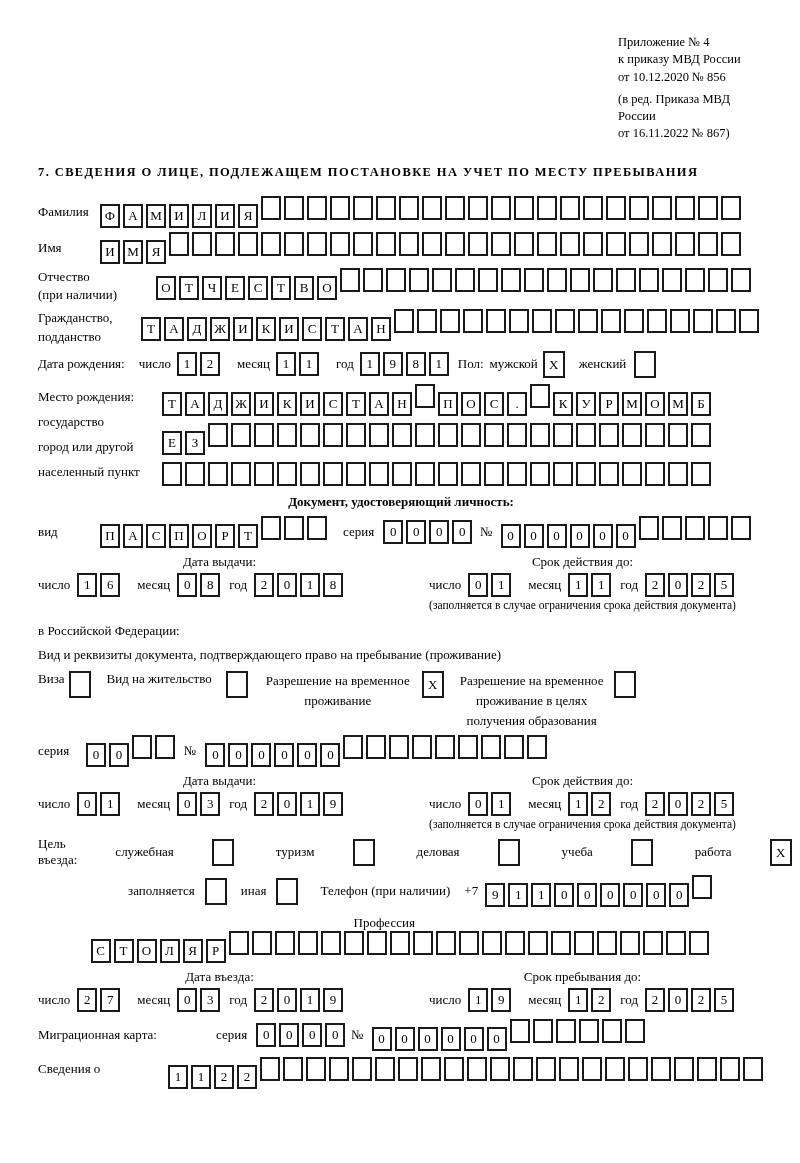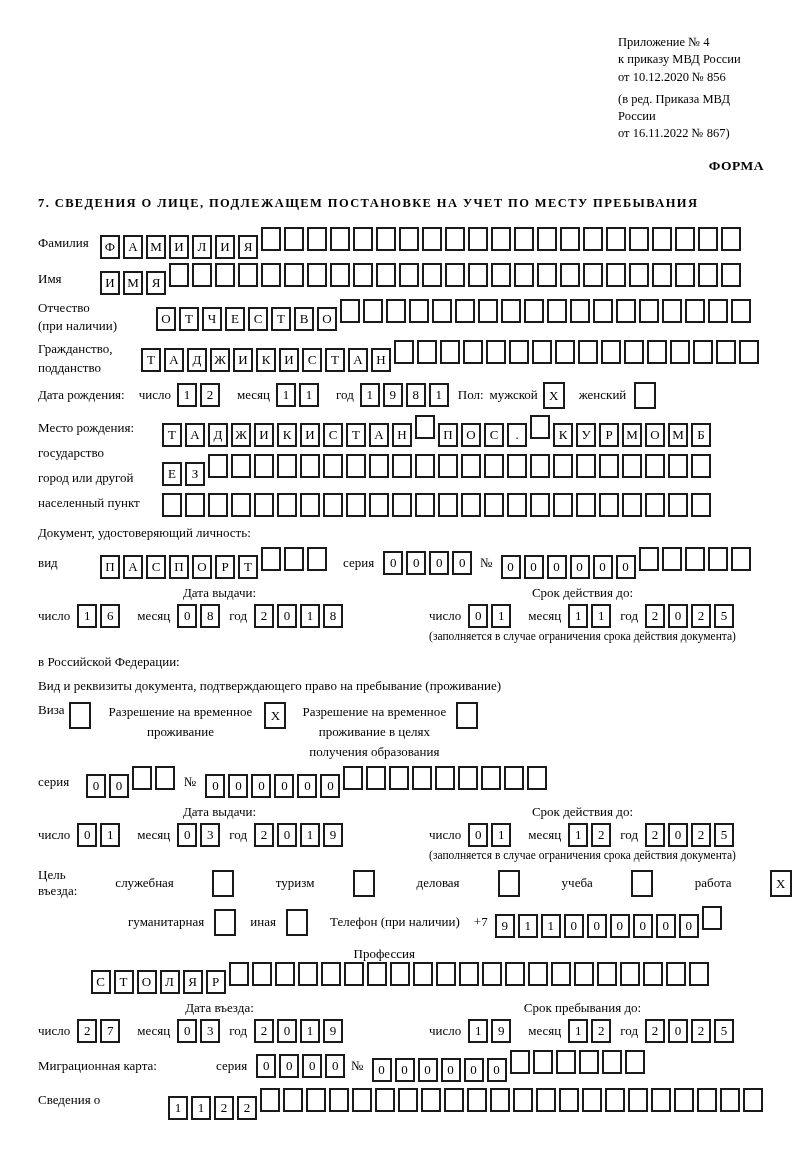--- a/index.html
+++ b/index.html
@@ -14,21 +14,21 @@
   .sec{font-weight:bold;font-size:12.5px;letter-spacing:1.4px;margin-top:22px;white-space:nowrap;}
   .row{display:flex;align-items:center;margin-bottom:4px;}
   .rowt{display:flex;align-items:flex-start;margin-bottom:4px;}
   .lbl{flex:none;}
   .cells{white-space:nowrap;flex:none;}
   .cell{display:inline-block;box-sizing:content-box;width:16px;height:20px;border:2px solid #1a1a1a;
         margin-right:3px;text-align:center;font-size:13px;line-height:20px;background:#fff;}
   .cbx{display:inline-block;box-sizing:content-box;width:18px;height:23px;border:2px solid #1a1a1a;
        text-align:center;line-height:23px;font-size:13px;background:#fff;flex:none;}
   .ml2{line-height:1.45;}
-  .heading-c{text-align:left;font-weight:normal;margin:8px 0 6px 0;}
+  .heading-c{text-align:center;font-weight:bold;margin:8px 0 6px 0;}
   .dates{display:flex;margin-bottom:2px;}
   .dcol{width:50%;}
   .dhead{text-align:center;margin-bottom:3px;}
   .dline{display:flex;align-items:center;}
   .dlab{margin-right:7px;}
   .dgap{margin-left:14px;}
   .note{font-size:11.5px;text-align:center;margin-top:2px;}
   .opt{display:flex;align-items:flex-start;}
   .optlbl{text-align:center;line-height:1.55;}
   .kv{margin:0 6px 0 14px;}
@@ -39,21 +39,20 @@
 <div class="page">
 
   <div class="hdr">
     <div>Приложение № 4</div>
     <div>к приказу МВД России</div>
     <div>от 10.12.2020 № 856</div>
     <div class="amend">(в ред. Приказа МВД России</div>
     <div>от 16.11.2022 № 867)</div>
   </div>
 
-  <div class="forma">ФОРМА</div>
 
 
   <div class="sec">7. СВЕДЕНИЯ О ЛИЦЕ, ПОДЛЕЖАЩЕМ ПОСТАНОВКЕ НА УЧЕТ ПО МЕСТУ ПРЕБЫВАНИЯ</div>
 
   <div class="row" style="margin-top:16px;">
     <span class="lbl" style="width:62px;">Фамилия</span>
     <span class="cells"><span class="cell">Ф</span><span class="cell">А</span><span class="cell">М</span><span class="cell">И</span><span class="cell">Л</span><span class="cell">И</span><span class="cell">Я</span><span class="cell"></span><span class="cell"></span><span class="cell"></span><span class="cell"></span><span class="cell"></span><span class="cell"></span><span class="cell"></span><span class="cell"></span><span class="cell"></span><span class="cell"></span><span class="cell"></span><span class="cell"></span><span class="cell"></span><span class="cell"></span><span class="cell"></span><span class="cell"></span><span class="cell"></span><span class="cell"></span><span class="cell"></span><span class="cell"></span><span class="cell"></span></span>
   </div>
 
   <div class="row">
@@ -145,20 +144,24 @@
   <div style="margin-top:8px;line-height:1.85;">
     <div>в Российской Федерации:</div>
     <div>Вид и реквизиты документа, подтверждающего право на пребывание (проживание)</div>
   </div>
 
   <div class="rowt" style="margin-top:4px;">
     <span class="opt">
       <span>Виза</span>
       <span class="cbx" style="margin-left:4px;"></span>
     </span>
+    <span class="opt" style="margin-left:16px;">
+      <span>Вид на жительство</span>
+      <span class="cbx" style="margin-left:14px;"></span>
+    </span>
     <span class="opt" style="margin-left:18px;">
       <span class="optlbl">
         <span>Разрешение на временное</span><br>
         <span>проживание</span>
       </span>
       <span class="cbx" style="margin-left:12px;">X</span>
     </span>
     <span class="opt" style="margin-left:16px;">
       <span class="optlbl">
         <span>Разрешение на временное</span><br>
@@ -214,21 +217,21 @@
     <span class="cbx"></span>
     <span style="margin:0 6px 0 10px;">работа</span>
     <span class="cbx">X</span>
     <span style="margin:0 6px 0 10px;">частная</span>
     <span class="cbx"></span>
     <span style="margin:0 6px 0 10px;">транзит</span>
     <span class="cbx"></span>
   </div>
 
   <div class="row" style="margin-top:7px;">
-    <span style="margin-left:90px;">гуманитарная</span>
+    <span style="margin-left:90px;">заполняется</span>
     <span class="cbx" style="margin-left:10px;"></span>
     <span style="margin:0 10px 0 14px;">иная</span>
     <span class="cbx"></span>
     <span style="margin:0 14px 0 22px;">Телефон (при наличии)</span>
     <span style="margin-right:7px;">+7</span>
     <span class="cells"><span class="cell">9</span><span class="cell">1</span><span class="cell">1</span><span class="cell">0</span><span class="cell">0</span><span class="cell">0</span><span class="cell">0</span><span class="cell">0</span><span class="cell">0</span><span class="cell"></span></span>
   </div>
 
   <div class="row" style="margin-top:8px;flex-direction:column;">
     <span class="lbl" style="width:95px;">Профессия</span>

